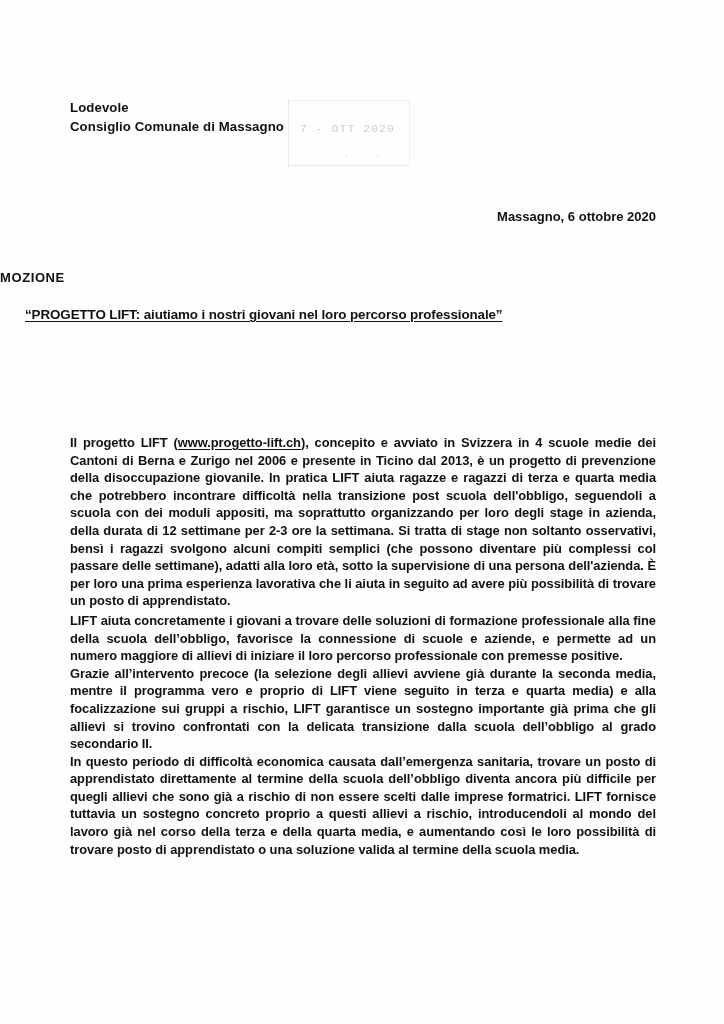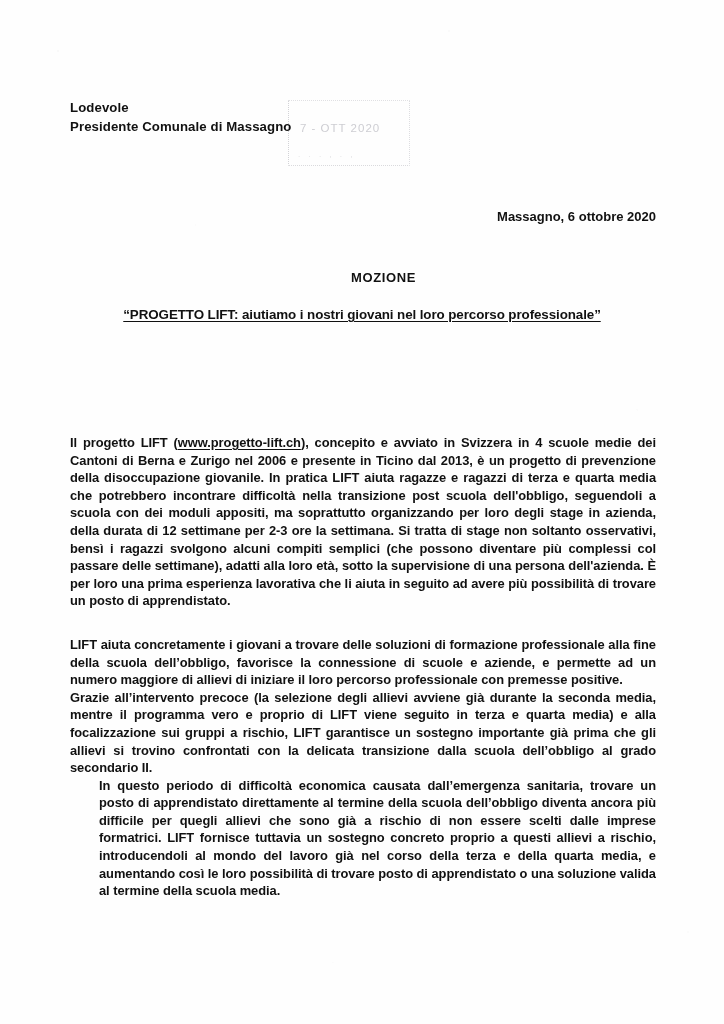--- a/index.html
+++ b/index.html
@@ -48,21 +48,21 @@
 
   
   .stamp {
     position: absolute;
     left: 288px;
     top: 100px;
     width: 122px;
     height: 66px;
     color: rgba(90,90,105,0.30);
     font-size: 11.5px;
-    font-family: Liberation Sans, sans-serif;
+    font-family: Liberation Mono, monospace;
     letter-spacing: 1px;
   }
   .stamp .stamp-box {
     position: absolute;
     inset: 0;
     border-left: 1px dotted rgba(90,90,105,0.26);
     border-right: 1px dotted rgba(90,90,105,0.20);
     border-top: 1px dotted rgba(90,90,105,0.18);
     border-bottom: 1px dotted rgba(90,90,105,0.22);
   }
@@ -91,35 +91,34 @@
     font-size: 13px;
     white-space: nowrap;
   }
 
   
   .doc-type {
     position: absolute;
     left: 0;
     right: 0;
     top: 270px;
-    text-align: center;
+    text-align: left;
     font-weight: bold;
     font-size: 13px;
     letter-spacing: 0.6px;
-    padding-left: 43px;
   }
   .doc-title {
     position: absolute;
     left: 0;
     right: 0;
     top: 307px;
-    text-align: center;
     font-weight: bold;
     font-size: 13.4px;
     letter-spacing: -0.1px;
+    padding-left: 25px;
   }
   .doc-title span {
     text-decoration: underline;
     text-underline-offset: 2px;
   }
 
   
   .salutation {
     position: absolute;
     left: 70px;
@@ -139,41 +138,40 @@
     font-size: 12.9px;
     line-height: 17.6px;
     text-align: justify;
     letter-spacing: -0.05px;
   }
   .body-block p {
     margin: 0;
     text-align: justify;
   }
   .body-block p.gap {
-    margin-top: 26px;
+    margin-top: 2px;
   }
   .body-block p:last-child {
     text-align-last: left;
-    margin-left: 29px;
   }
   .link-underline {
     text-decoration: underline;
     text-underline-offset: 2px;
   }
 </style>
 </head>
 <body>
 
 <div class="page">
 
   <div class="paper-tone"></div>
 
   <div class="recipient">
     <div>Lodevole</div>
-    <div>Presidente Comunale di Massagno</div>
+    <div>Consiglio Comunale di Massagno</div>
   </div>
 
   <div class="stamp">
     <div class="stamp-box"></div>
     <div class="stamp-date">7 - OTT 2020</div>
     <div class="stamp-sub">. .  . ,  . ,</div>
   </div>
 
   <div class="placedate">Massagno, 6 ottobre 2020</div>
 

